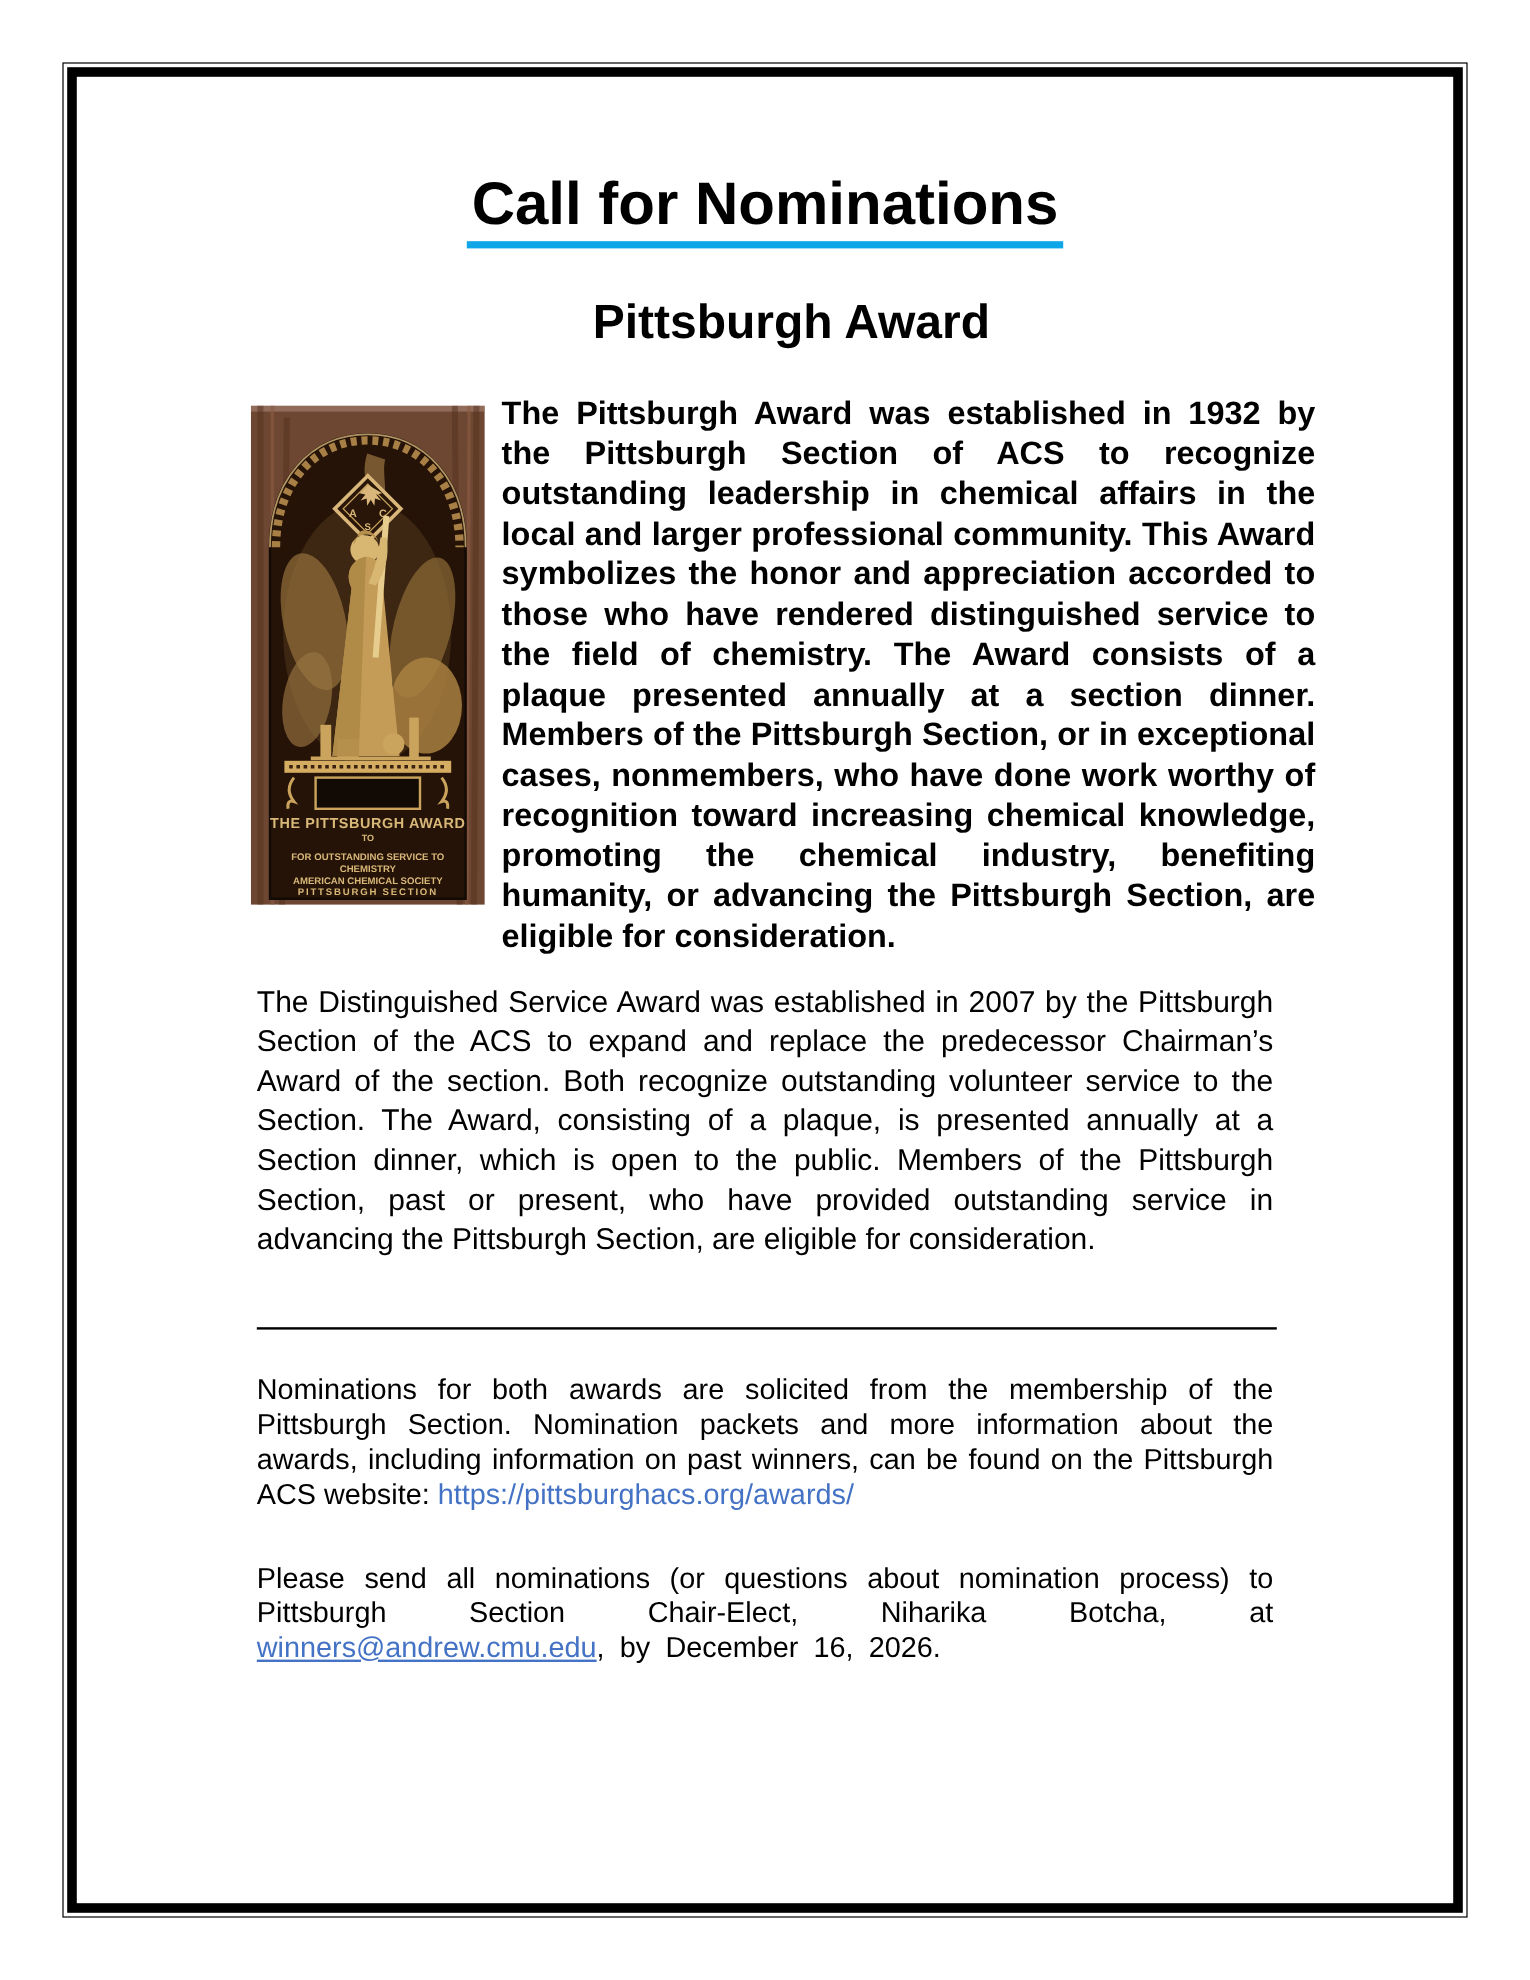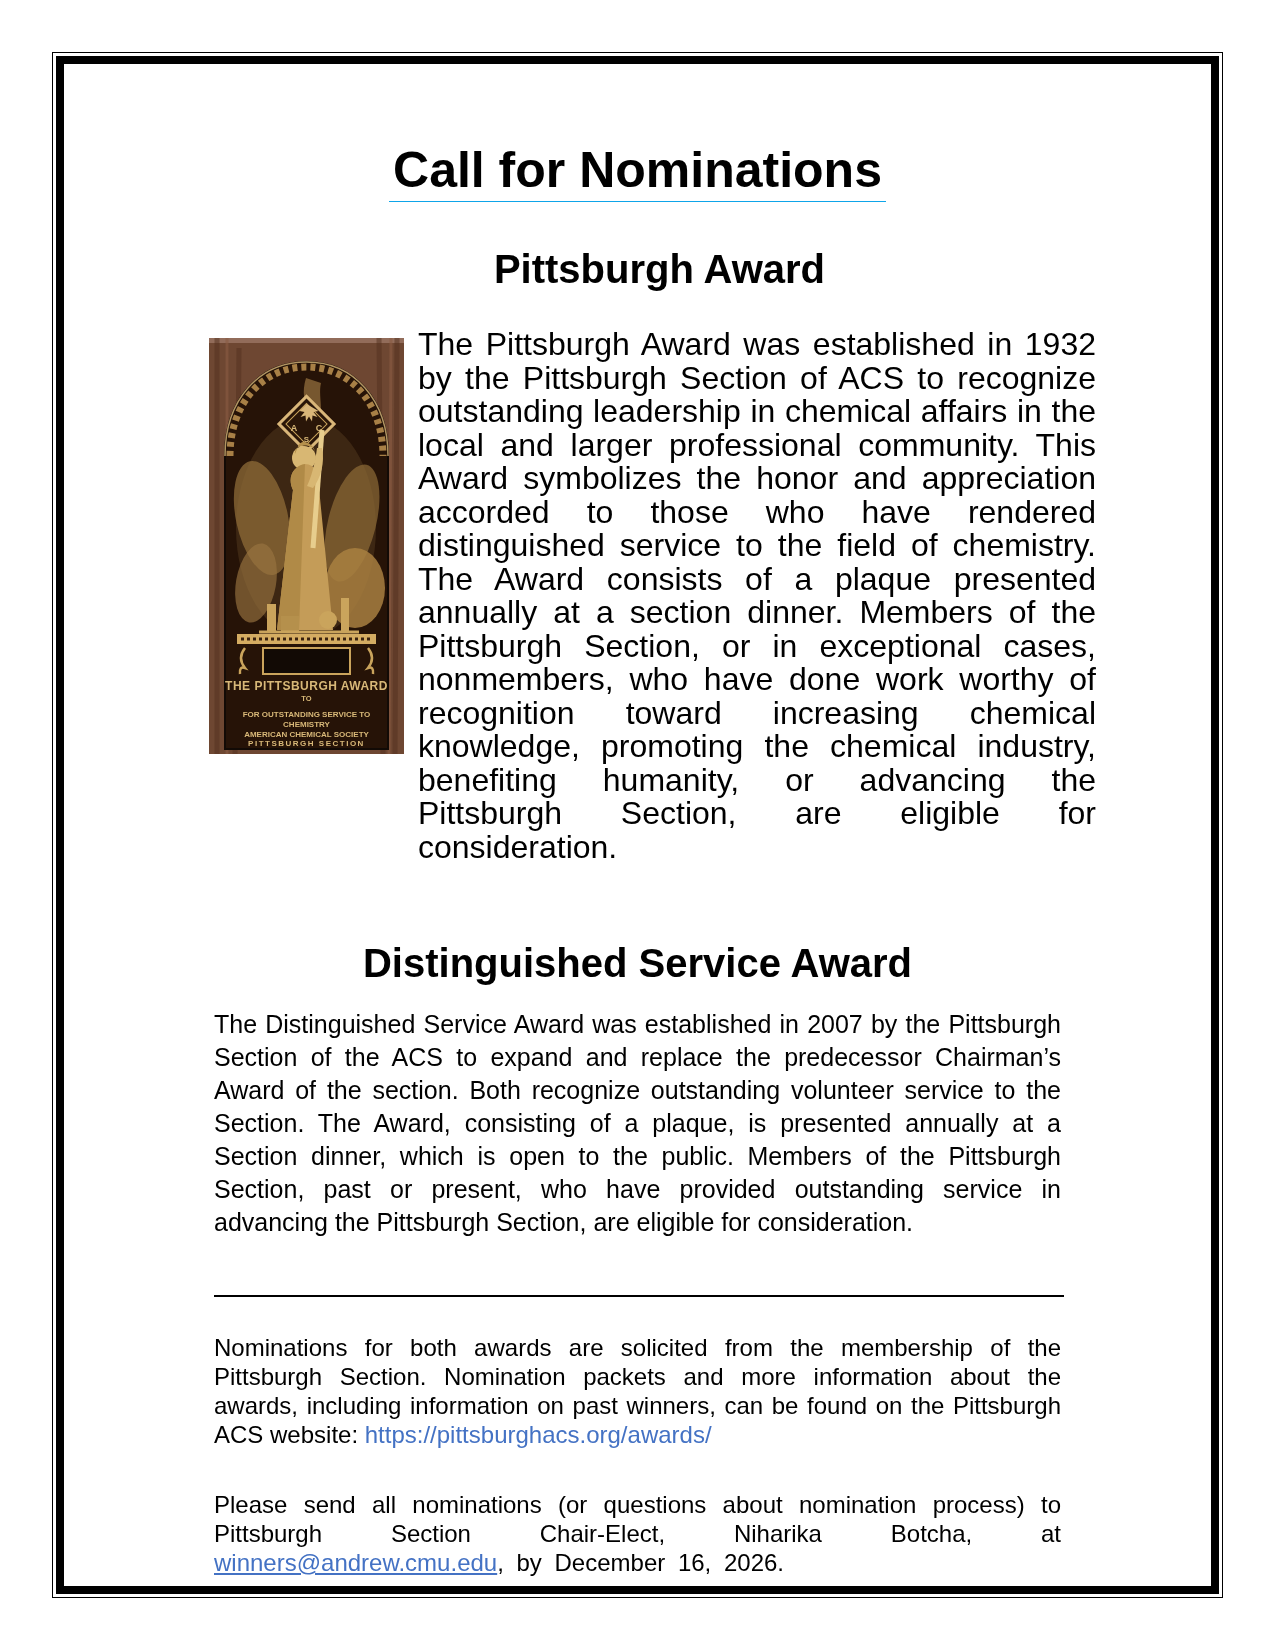--- a/index.html
+++ b/index.html
@@ -7,27 +7,27 @@
     position:relative; width:1275px; height:1650px; background:#fff;
     font-family:"Liberation Sans", sans-serif; color:#000; overflow:hidden;
   }
   
   .frame {
     position:absolute; inset:56px; border:8px solid #000;
     outline:1px solid #000; outline-offset:3px;
   }
   h1,h2,p { margin:0; padding:0; font-weight:bold; }
   .doc-title { margin-top:78px; text-align:center; font-size:50px; line-height:56px; }
-  .doc-title .u { border-bottom:1px solid #0ea5e9; padding:0 4px 3px;text-align:center; }
+  .doc-title .u { border-bottom:6px solid #0ea5e9; padding:0 4px 3px;text-align:center; }
   .h2 { text-align:center; font-size:40px; line-height:46px; }
   .h2.first { margin-top:48px;margin-left:44px; }
   .h2.second { margin-top:76px; }
   .award-row { display:flex; align-items:flex-start; margin:36px 115px 0 145px; min-height:436px; gap:14px; }
   .plaque-wrap { flex:0 0 195px; margin-top:10px; }
-  .award-text { flex:1; font-weight:normal; font-size:32px; line-height:33.5px; text-align:justify; }
+  .award-text { flex:1; font-weight:bold; font-size:27px; line-height:33.5px; text-align:justify; }
   .dsa-body { margin:22px 150px 0; min-height:225px; font-weight:normal; font-size:25px; line-height:33px; text-align:justify; }
   .rule { margin:56px 147px 0 150px; border-top:2px solid #000; height:0; }
   .foot { margin:36px 150px 0; font-weight:normal; font-size:24px; line-height:29px; text-align:justify; }
   .foot.second { margin-top:41px; word-spacing:6px; }
   a.link { color:#4472c4; text-decoration:none; cursor:pointer; }
   a.link.underlined { text-decoration:underline; }
   
   .plaque-svg text {
     font-family:"Liberation Sans", sans-serif; font-weight:bold;
     fill:#d8b878; text-anchor:middle;
@@ -97,21 +97,20 @@
           <text x="97.5" y="363" font-size="7.5">TO</text>
           <text x="97.5" y="379" font-size="8">FOR OUTSTANDING SERVICE TO</text>
           <text x="97.5" y="389" font-size="8">CHEMISTRY</text>
           <text x="97.5" y="399" font-size="8">AMERICAN CHEMICAL SOCIETY</text>
           <text x="97.5" y="408" font-size="8" letter-spacing="1.5">PITTSBURGH SECTION</text>
         </svg>
       </div>
       <p class="award-text">The Pittsburgh Award was established in 1932 by the Pittsburgh Section of ACS to recognize outstanding leadership in chemical affairs in the local and larger professional community. This Award symbolizes the honor and appreciation accorded to those who have rendered distinguished service to the field of chemistry. The Award consists of a plaque presented annually at a section dinner. Members of the Pittsburgh Section, or in exceptional cases, nonmembers, who have done work worthy of recognition toward increasing chemical knowledge, promoting the chemical industry, benefiting humanity, or advancing the Pittsburgh Section, are eligible for consideration.</p>
     </div>
 
-    <h2 class="h2 second">Distinguished Service Award</h2>
 
     <p class="dsa-body">The Distinguished Service Award was established in 2007 by the Pittsburgh Section of the ACS to expand and replace the predecessor Chairman’s Award of the section. Both recognize outstanding volunteer service to the Section. The Award, consisting of a plaque, is presented annually at a Section dinner, which is open to the public. Members of the Pittsburgh Section, past or present, who have provided outstanding service in advancing the Pittsburgh Section, are eligible for consideration.</p>
 
     <div class="rule"></div>
 
     <p class="foot"><span>Nominations for both awards are solicited from the membership of the Pittsburgh Section. Nomination packets and more information about the awards, including information on past winners, can be found on the Pittsburgh ACS website: </span><a class="link" href="#">https://pittsburghacs.org/awards/</a></p>
 
     <p class="foot second"><span>Please send all nominations (or questions about nomination process) to Pittsburgh Section Chair-Elect, Niharika Botcha, at </span><a class="link underlined" href="#">winners@andrew.cmu.edu</a><span>, by December 16, 2026.</span></p>
 
   </div>

